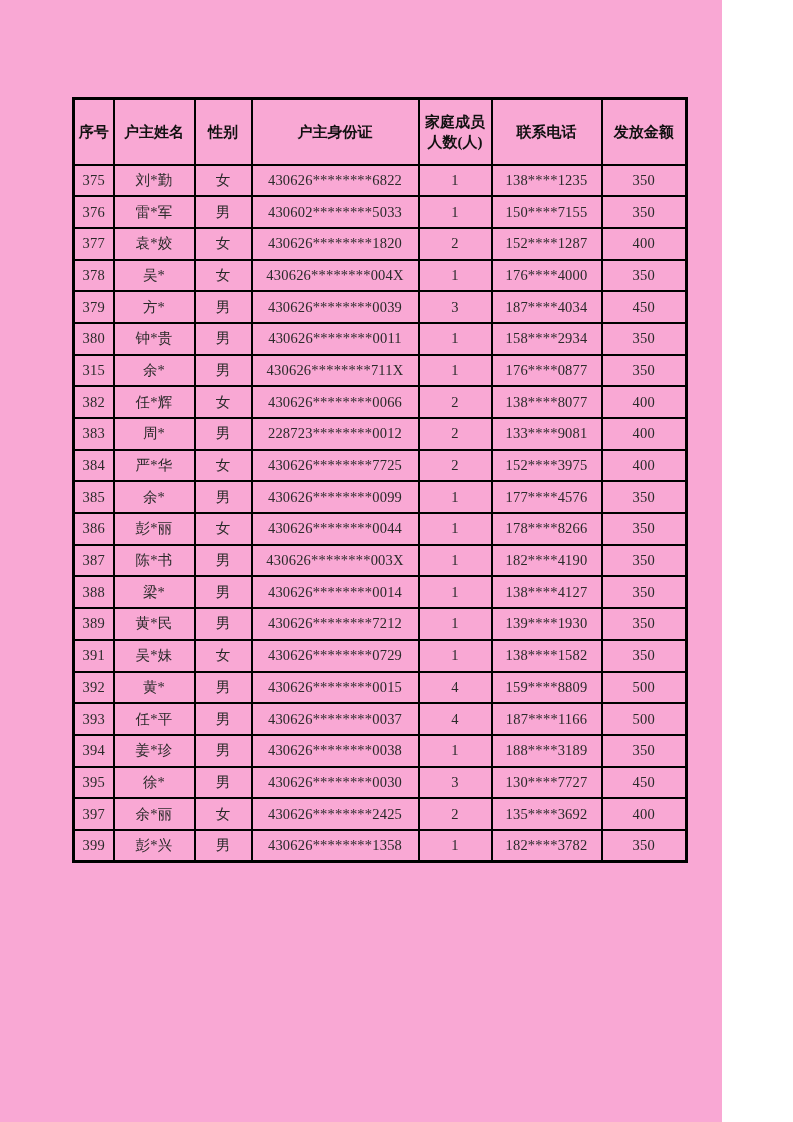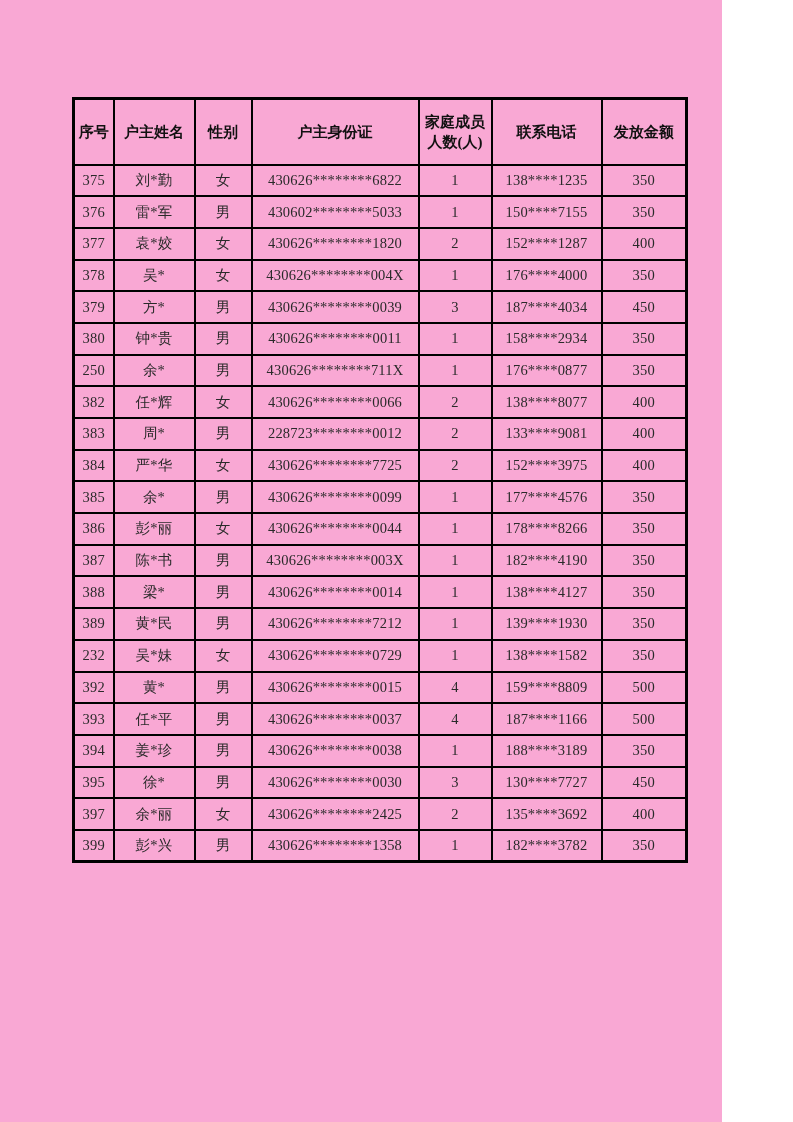--- a/index.html
+++ b/index.html
@@ -131,21 +131,21 @@
         <tr>
           <td>380</td>
           <td>钟*贵</td>
           <td>男</td>
           <td>430626********0011</td>
           <td>1</td>
           <td>158****2934</td>
           <td>350</td>
         </tr>
         <tr>
-          <td>250</td>
+          <td>315</td>
           <td>余*</td>
           <td>男</td>
           <td>430626********711X</td>
           <td>1</td>
           <td>176****0877</td>
           <td>350</td>
         </tr>
         <tr>
           <td>382</td>
           <td>任*辉</td>
@@ -212,21 +212,21 @@
         <tr>
           <td>389</td>
           <td>黄*民</td>
           <td>男</td>
           <td>430626********7212</td>
           <td>1</td>
           <td>139****1930</td>
           <td>350</td>
         </tr>
         <tr>
-          <td>232</td>
+          <td>391</td>
           <td>吴*妹</td>
           <td>女</td>
           <td>430626********0729</td>
           <td>1</td>
           <td>138****1582</td>
           <td>350</td>
         </tr>
         <tr>
           <td>392</td>
           <td>黄*</td>

